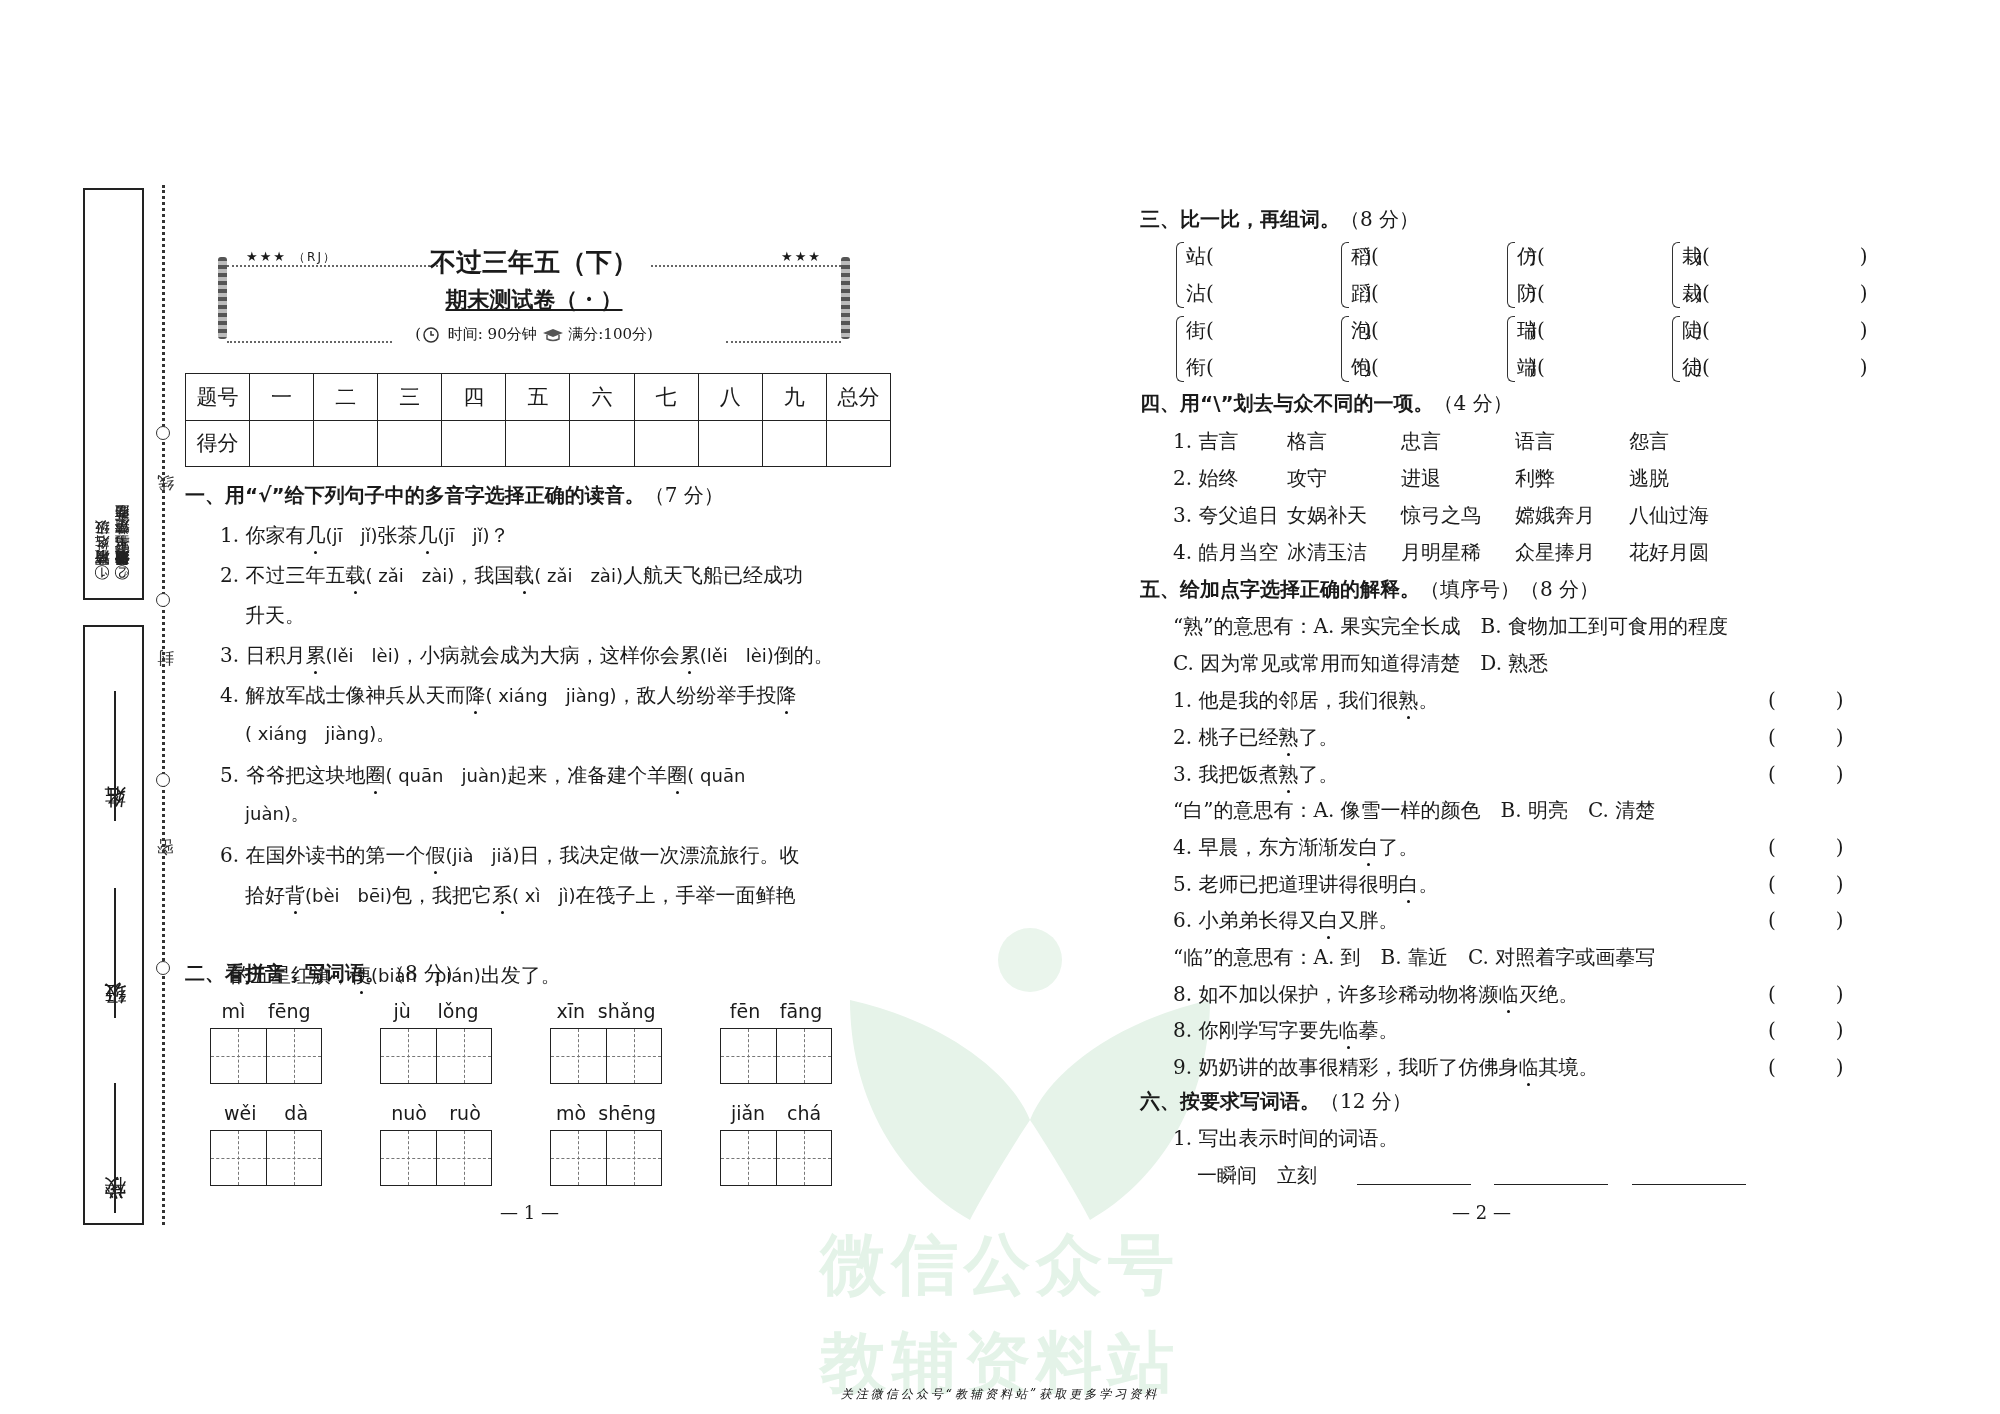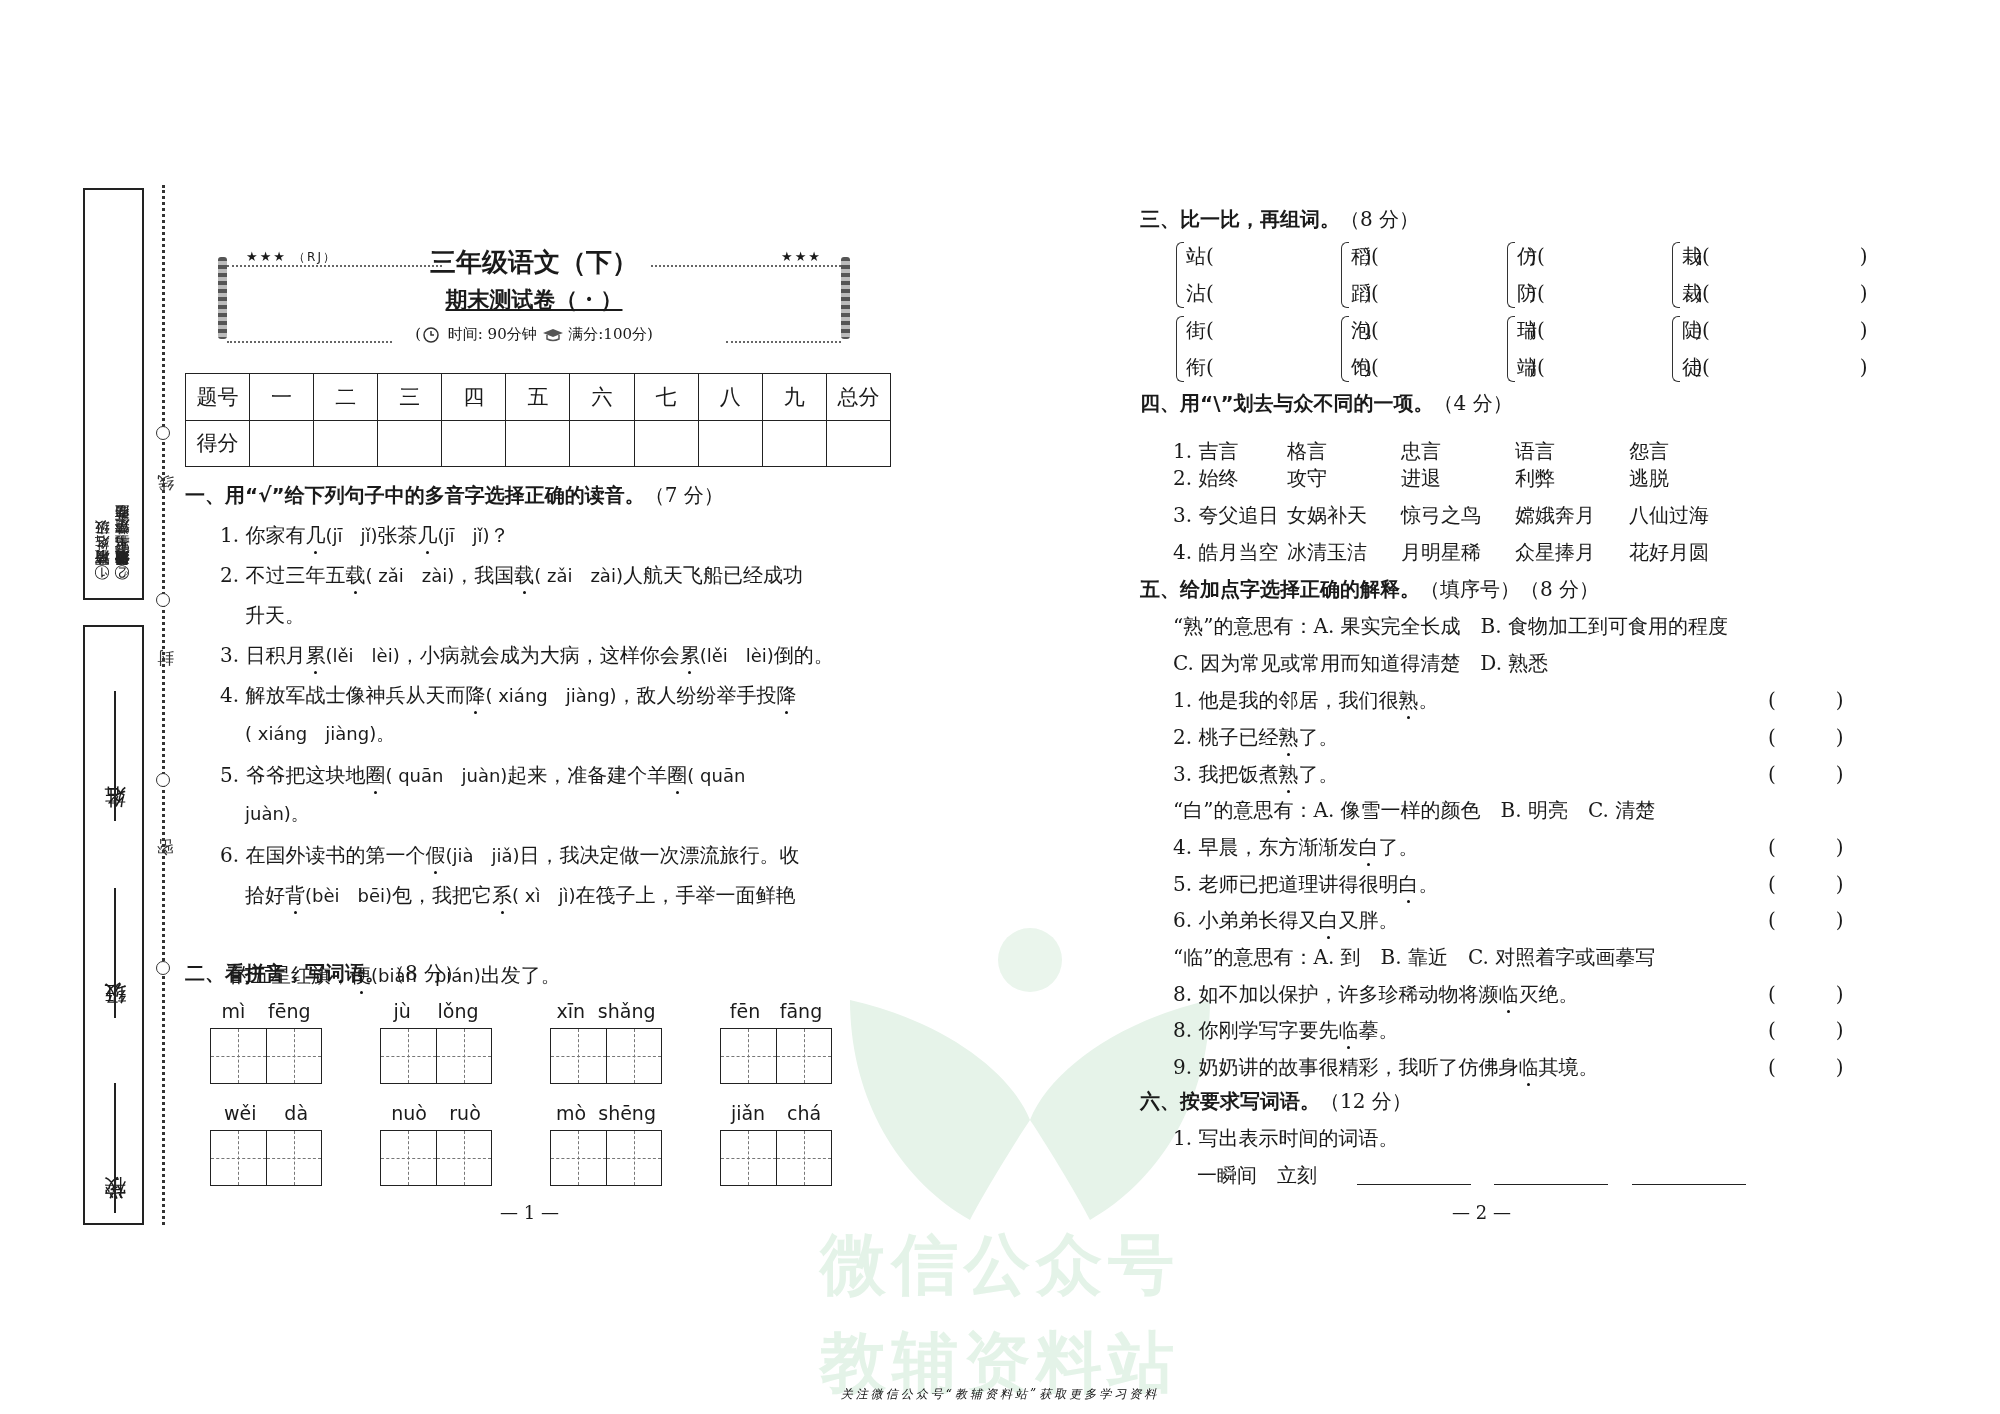--- a/index.html
+++ b/index.html
@@ -108,21 +108,21 @@
 
 <div class="banner">
   <div class="post" style="left:0;"></div>
   <div class="post" style="right:0;"></div>
   <div class="hline" style="left:9px;top:20px;width:215px;"></div>
   <div class="hline" style="right:9px;top:20px;width:190px;"></div>
   <div class="hline" style="left:9px;top:96px;width:165px;"></div>
   <div class="hline" style="right:9px;top:96px;width:115px;"></div>
   <div class="stars" style="left:28px;"><span>★★★</span> <span style="font-size:12px;">（RJ）</span></div>
   <div class="stars" style="right:28px;">★★★</div>
-  <div class="title1">三年级语文（下）</div>
+  <div class="title1">不过三年五（下）</div>
   <div class="title2">期末测试卷（ · ）</div>
   <div class="meta">
     (<svg class="ic" viewBox="0 0 22 16">
         <circle cx="10" cy="8" r="7" fill="none" stroke="#333" stroke-width="1.5"></circle>
         <path d="M10 4 V8 H13" stroke="#333" stroke-width="1.5" fill="none"></path>
       </svg>
     <span>时间: 90分钟</span>
     <svg class="ic" viewBox="0 0 22 16">
         <path d="M1 6 L11 2 L21 6 L11 10 Z" fill="#555"></path>
         <path d="M5 8 V12 Q11 15 17 12 V8" fill="none" stroke="#555" stroke-width="1.5"></path>
@@ -319,21 +319,21 @@
   </div>
 <div class="cmp" style="left:1672px;top:312px;">
     <div class="brace"></div>
     <div class="row"><span>陡</span>(<span class="rp">)</span></div>
     <div class="row"><span>徒</span>(<span class="rp">)</span></div>
   </div>
 
 <div class="sec" style="left:1140px;top:390px;">
   <span>四、用“\”划去与众不同的一项。</span><span class="pts">（4 分）</span>
 </div>
-<div class="line-t" style="left:1173px;top:428px;"><span style="display:inline-block;width:114px;">1. 吉言</span><span style="display:inline-block;width:114px;">格言</span><span style="display:inline-block;width:114px;">忠言</span><span style="display:inline-block;width:114px;margin-top:10px;">语言</span><span>怨言</span></div>
+<div class="line-t" style="left:1173px;top:428px;"><span style="display:inline-block;width:114px;">1. 吉言</span><span style="display:inline-block;width:114px;">格言</span><span style="display:inline-block;width:114px;">忠言</span><span style="display:inline-block;width:114px;">语言</span><span>怨言</span></div>
 <div class="line-t" style="left:1173px;top:465px;"><span style="display:inline-block;width:114px;">2. 始终</span><span style="display:inline-block;width:114px;">攻守</span><span style="display:inline-block;width:114px;">进退</span><span style="display:inline-block;width:114px;">利弊</span><span>逃脱</span></div>
 <div class="line-t" style="left:1173px;top:502px;"><span style="display:inline-block;width:114px;">3. 夸父追日</span><span style="display:inline-block;width:114px;">女娲补天</span><span style="display:inline-block;width:114px;">惊弓之鸟</span><span style="display:inline-block;width:114px;">嫦娥奔月</span><span>八仙过海</span></div>
 <div class="line-t" style="left:1173px;top:539px;"><span style="display:inline-block;width:114px;">4. 皓月当空</span><span style="display:inline-block;width:114px;">冰清玉洁</span><span style="display:inline-block;width:114px;">月明星稀</span><span style="display:inline-block;width:114px;">众星捧月</span><span>花好月圆</span></div>
 
 <div class="sec" style="left:1140px;top:576px;">
   <span>五、给加点字选择正确的解释。</span><span class="pts">（填序号）（8 分）</span>
 </div>
 <div class="line-t" style="left:1173px;top:613px;">“熟”的意思有：A. 果实完全长成　B. 食物加工到可食用的程度</div>
 <div class="line-t" style="left:1173px;top:650px;">C. 因为常见或常用而知道得清楚　D. 熟悉</div>
 <div class="line-t" style="left:1173px;top:687px;"><span>1. 他是我的邻居，我们很</span><span class="dot">熟</span><span>。</span></div>

